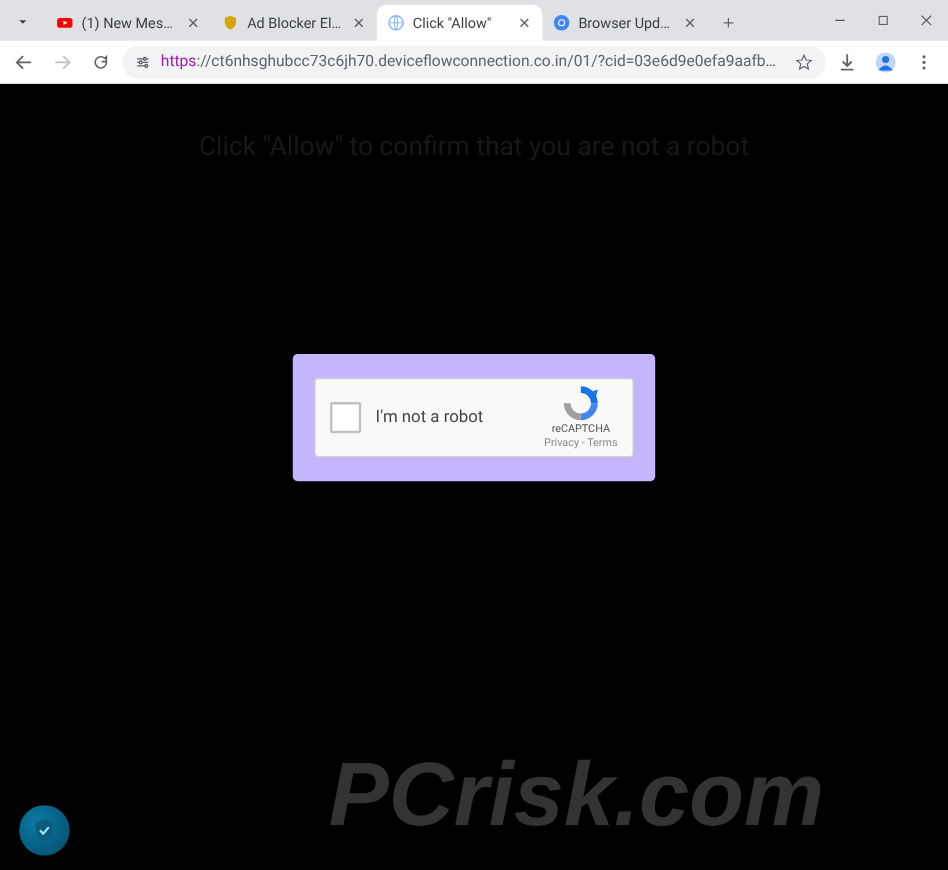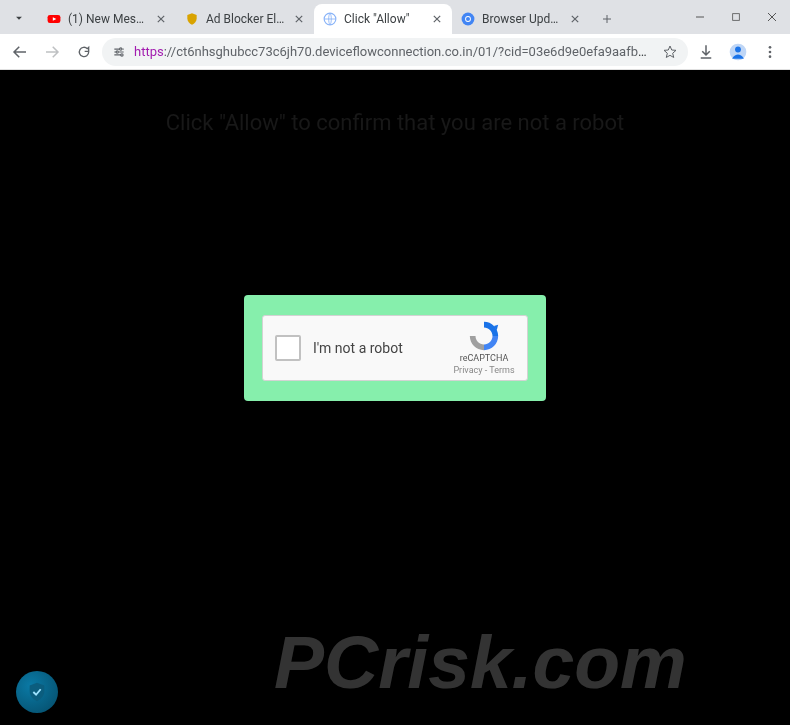--- a/index.html
+++ b/index.html
@@ -138,21 +138,21 @@
       color: #181818;
       font-size: 22px;
       font-weight: 400;
       margin-top: 40px;
       text-align: center;
     }
     .captcha-wrap {
       margin-top: 160px;
     }
     .captcha-outer {
-      background: #86efac;
+      background: #c4b5fd;
       border-radius: 4px;
       padding: 20px 18px;
       box-shadow: 0 1px 6px rgba(0,0,0,0.5);
     }
     .captcha {
       width: 266px;
       height: 66px;
       background: #f9f9f9;
       border: 1px solid #d3d3d3;
       border-radius: 3px;

